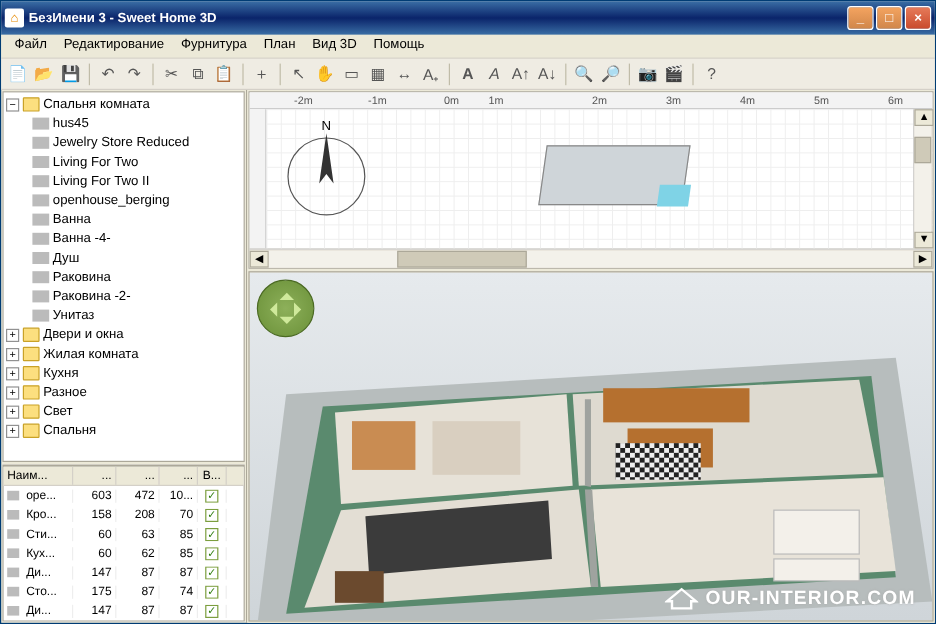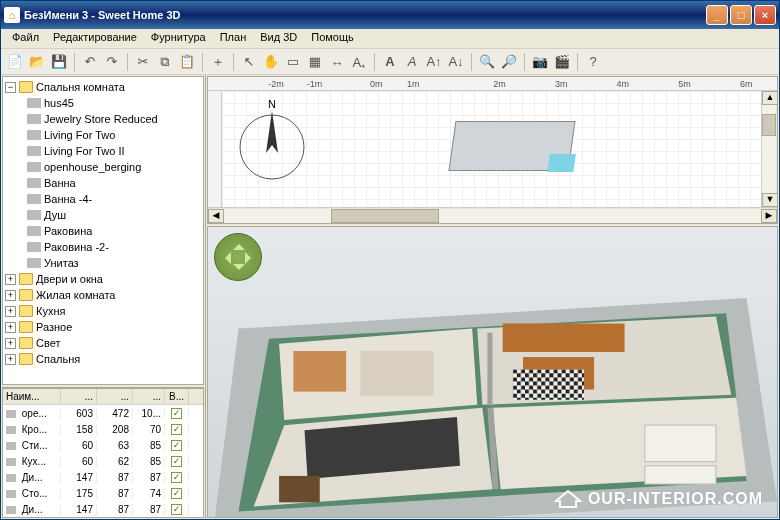--- a/index.html
+++ b/index.html
@@ -261,21 +261,21 @@
               <div class="col-c">87</div>
               <div class="col-v"><span class="chk">✓</span></div>
             </div>
           </div>
       </div>
     </div>
 
     <div class="right">
       <div class="planpane">
         <div class="ruler-h" id="ruler-h" style="padding-left:14px;">
-            <span style="flex: 1 1 0%; text-align: right;">-2m</span>
+            <span style="flex: 1 1 0%; text-align: center;">-2m</span>
             <span style="flex: 1 1 0%; text-align: center;">-1m</span>
             <span style="flex: 1 1 0%; text-align: center;">0m</span>
             <span style="flex: 1 1 0%; text-align: left;">1m</span>
             <span style="flex: 1 1 0%; text-align: center;">2m</span>
             <span style="flex: 1 1 0%; text-align: center;">3m</span>
             <span style="flex: 1 1 0%; text-align: center;">4m</span>
             <span style="flex: 1 1 0%; text-align: center;">5m</span>
             <span style="flex: 1 1 0%; text-align: center;">6m</span>
           </div>
         <div class="plan-body">

